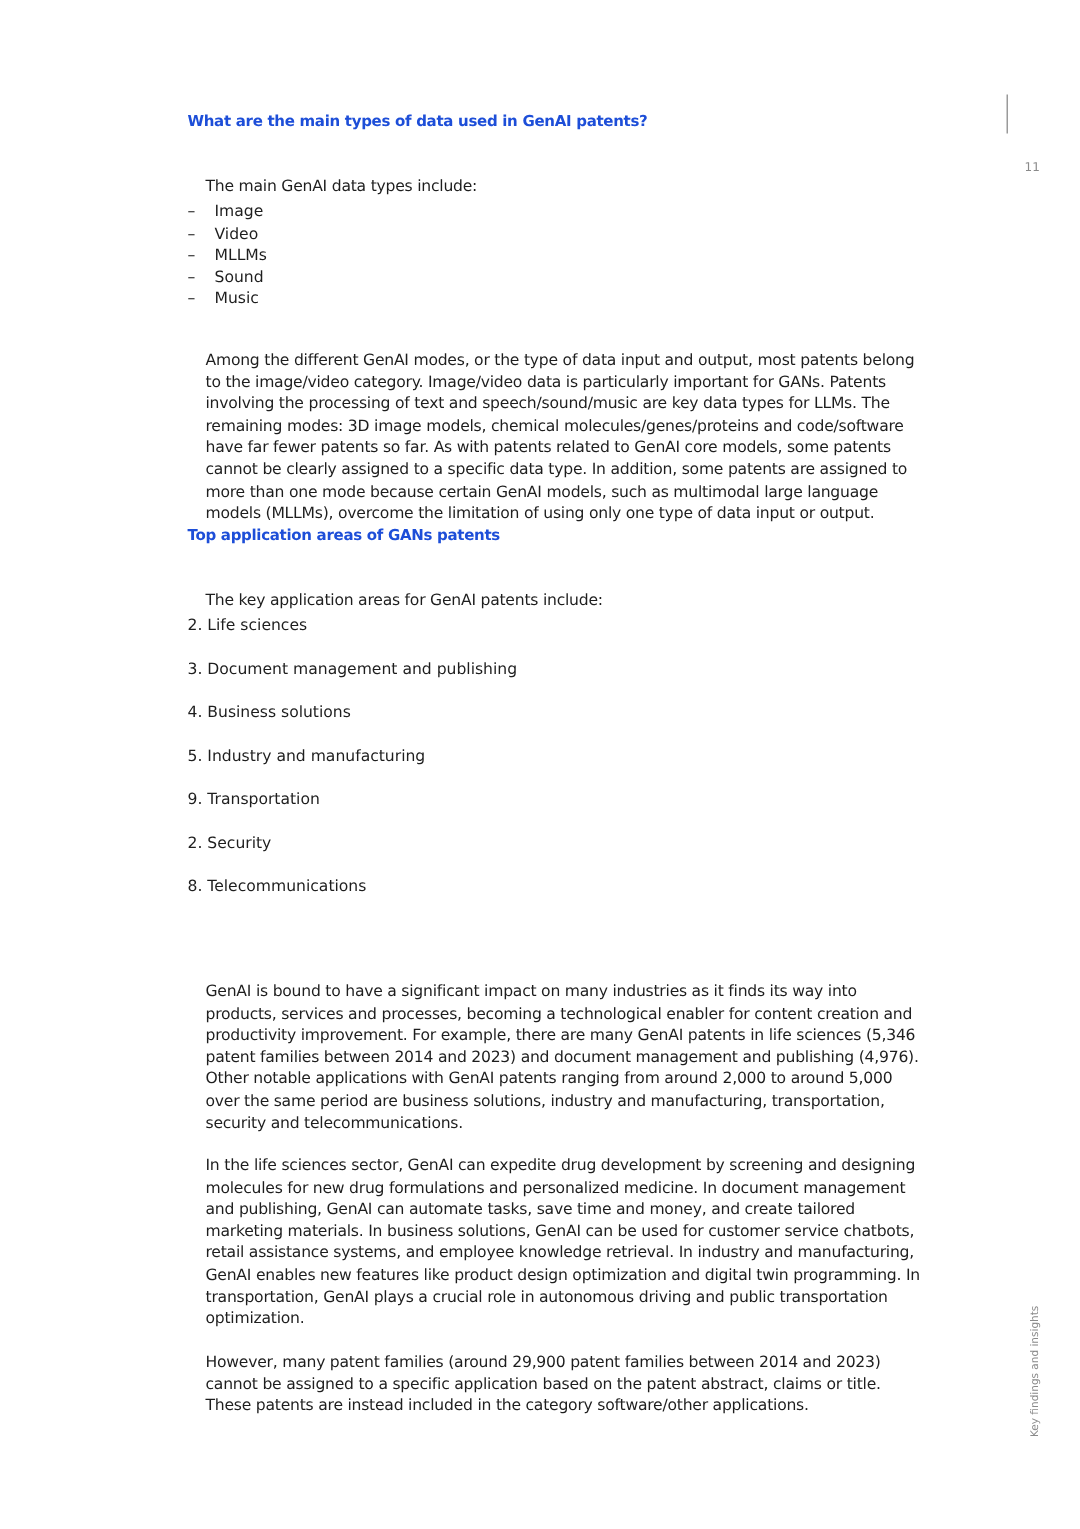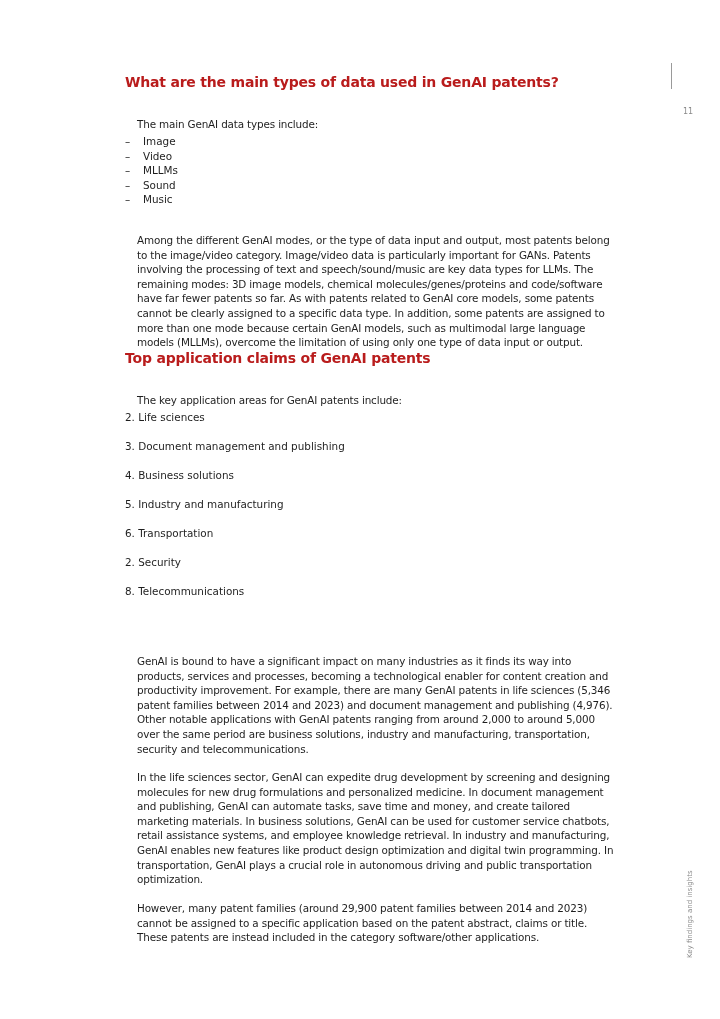--- a/index.html
+++ b/index.html
@@ -1,19 +1,19 @@
 <!DOCTYPE html>
 <html><head>
 <meta charset="utf-8">
 <style>
   html, body { margin:0; padding:0; background:#ffffff; }
   body { width:720px; height:1019px; position:relative; overflow:hidden;
          font-family:"DejaVu Sans", sans-serif; color:#1e1e1e; }
   .page { position:absolute; left:0; top:0; width:720px; height:1019px; }
-  h2 { font-size:14px; font-weight:bold; color:#b91c1c; margin:0; line-height:20px; letter-spacing:-0.2px; }
+  h2 { font-size:10px; font-weight:bold; color:#1d4ed8; margin:0; line-height:20px; letter-spacing:-0.2px; }
   p { font-size:10.4px; line-height:14.6px; margin:12px; letter-spacing:-0.15px; }
   .h1 { position:absolute; top:72px; left:125px; }
   .intro1 { position:absolute; top:105px; left:125px; }
   .dash-list { position:absolute; top:134px; left:125px; list-style:none; margin:0; padding:0; }
   .dash-list li { font-size:10.4px; line-height:14.6px; display:flex; }
   .dash-list .dash { width:18px; }
   .para1 { position:absolute; top:221px; left:125px; width:480px; }
   .h2 { position:absolute; top:348px; left:125px; }
   .intro2 { position:absolute; top:381px; left:125px; }
   .num-list { position:absolute; top:410px; left:125px; list-style:none; margin:0; padding:0; }
@@ -52,29 +52,29 @@
         <span>Sound</span>
       </li>
     <li>
         <span class="dash">–</span>
         <span>Music</span>
       </li>
   </ul>
 
   <p class="para1">Among the different GenAI modes, or the type of data input and output, most patents belong to the image/video category. Image/video data is particularly important for GANs. Patents involving the processing of text and speech/sound/music are key data types for LLMs. The remaining modes: 3D image models, chemical molecules/genes/proteins and code/software have far fewer patents so far. As with patents related to GenAI core models, some patents cannot be clearly assigned to a specific data type. In addition, some patents are assigned to more than one mode because certain GenAI models, such as multimodal large language models (MLLMs), overcome the limitation of using only one type of data input or output.</p>
 
-  <h2 class="h2">Top application claims of GenAI patents</h2>
+  <h2 class="h2">Top application areas of GANs patents</h2>
   <p class="intro2">The key application areas for GenAI patents include:</p>
 
   <ul class="num-list">
     <li>2. Life sciences</li>
     <li>3. Document management and publishing</li>
     <li>4. Business solutions</li>
     <li>5. Industry and manufacturing</li>
-    <li>6. Transportation</li>
+    <li>9. Transportation</li>
     <li>2. Security</li>
     <li>8. Telecommunications</li>
   </ul>
 
   <p class="para2">GenAI is bound to have a significant impact on many industries as it finds its way into products, services and processes, becoming a technological enabler for content creation and productivity improvement. For example, there are many GenAI patents in life sciences (5,346 patent families between 2014 and 2023) and document management and publishing (4,976). Other notable applications with GenAI patents ranging from around 2,000 to around 5,000 over the same period are business solutions, industry and manufacturing, transportation, security and telecommunications.</p>
   <p class="para3">In the life sciences sector, GenAI can expedite drug development by screening and designing molecules for new drug formulations and personalized medicine. In document management and publishing, GenAI can automate tasks, save time and money, and create tailored marketing materials. In business solutions, GenAI can be used for customer service chatbots, retail assistance systems, and employee knowledge retrieval. In industry and manufacturing, GenAI enables new features like product design optimization and digital twin programming. In transportation, GenAI plays a crucial role in autonomous driving and public transportation optimization.</p>
   <p class="para4">However, many patent families (around 29,900 patent families between 2014 and 2023) cannot be assigned to a specific application based on the patent abstract, claims or title. These patents are instead included in the category software/other applications.</p>
 
   <div class="rule"></div>
   <div class="pagenum">11</div>

